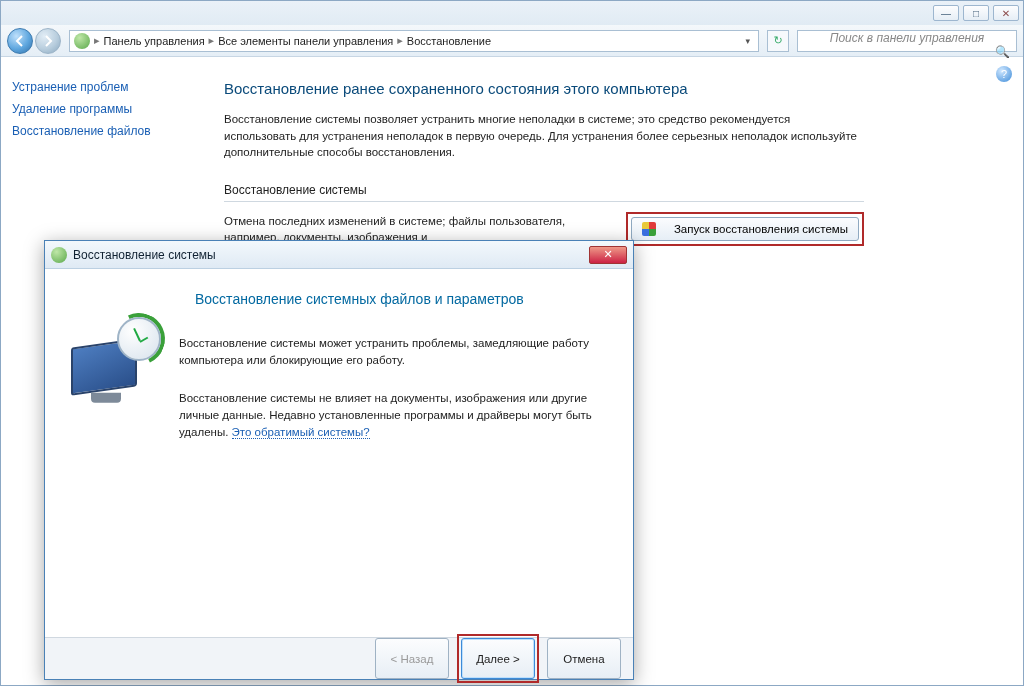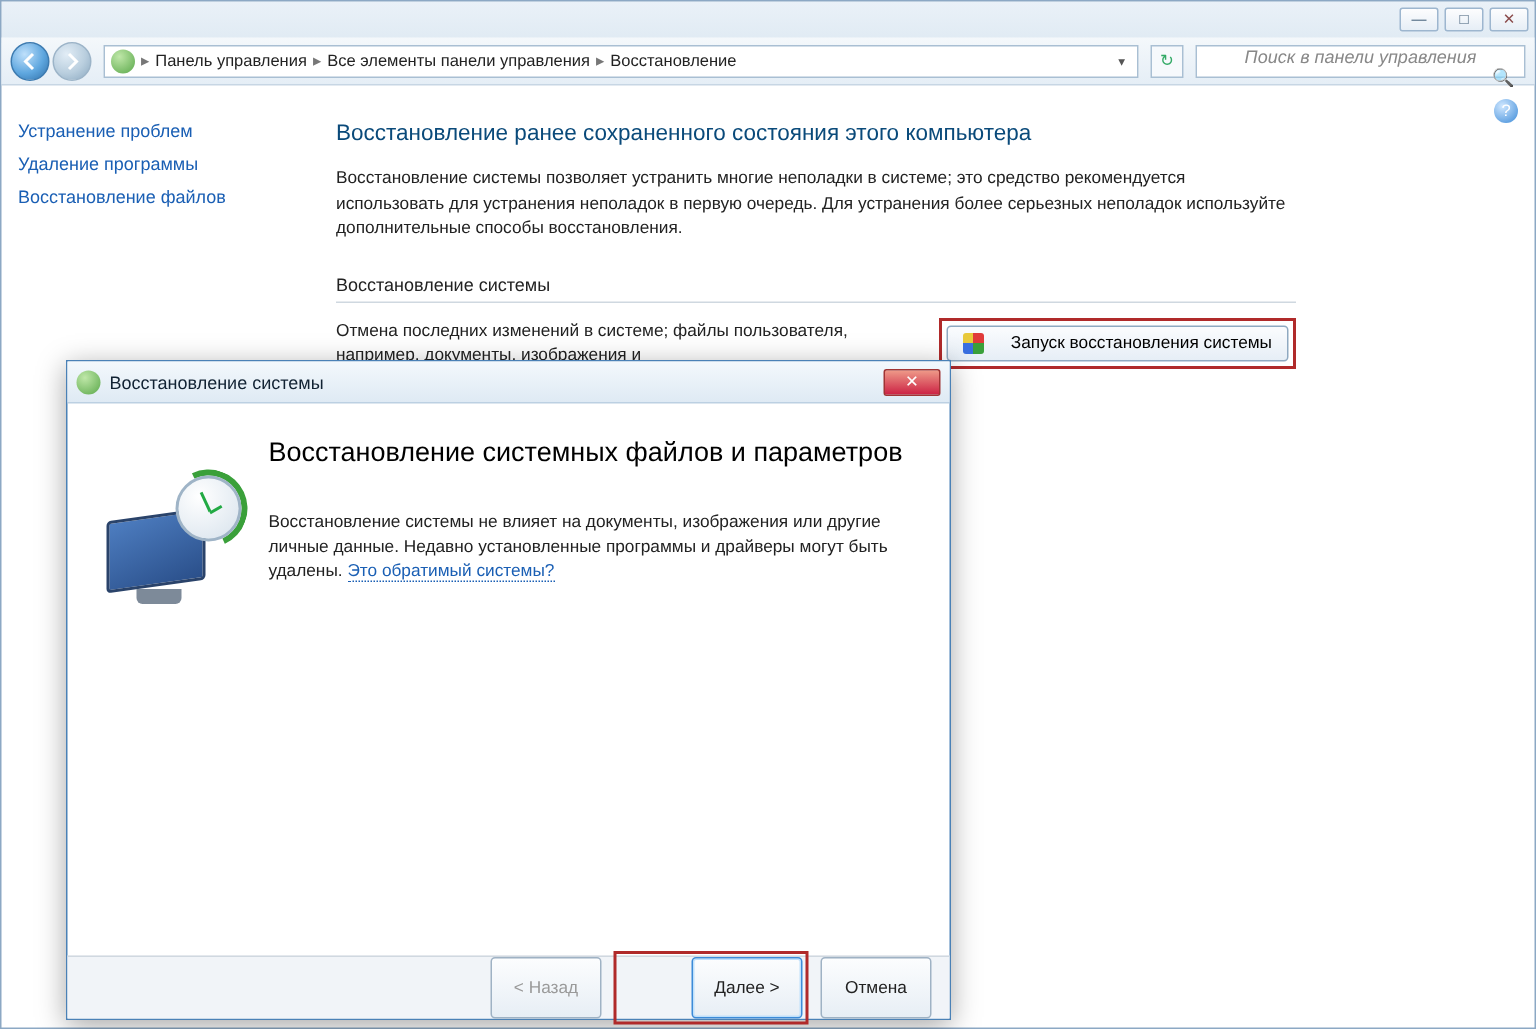--- a/index.html
+++ b/index.html
@@ -136,34 +136,34 @@
   .dlg-illus{
     width:96px;height:96px;flex:0 0 96px;margin-top:28px;position:relative;
   }
   .monitor{position:absolute;left:6px;top:28px;width:66px;height:48px;background:linear-gradient(160deg,#4d7dc0,#2a4f8a);border:2px solid #2a436a;border-radius:3px;transform:skewY(-8deg);}
   .monitor::after{content:"";position:absolute;left:18px;top:48px;width:30px;height:10px;background:#7d8a99;border-radius:0 0 4px 4px;transform:skewY(8deg);}
   .clock{position:absolute;right:0;top:2px;width:44px;height:44px;border-radius:50%;background:radial-gradient(circle at 35% 30%,#fff,#d7e2ec);border:2px solid #9fb4c7;}
   .clock::before{content:"";position:absolute;left:20px;top:8px;width:2px;height:14px;background:#2a4;transform-origin:bottom;transform:rotate(-25deg);}
   .clock::after{content:"";position:absolute;left:20px;top:14px;width:2px;height:9px;background:#2a4;transform-origin:bottom;transform:rotate(60deg);}
   .arrow-around{position:absolute;right:-4px;top:-2px;width:52px;height:52px;border:4px solid transparent;border-top-color:#3aa03a;border-right-color:#3aa03a;border-radius:50%;transform:rotate(20deg);}
   .dlg-text{flex:1;}
-  .dlg-text h2{font-size:18px;font-weight:normal;color:#000000;margin:4px 0 28px;}
+  .dlg-text h2{font-size:14px;font-weight:normal;color:#0369a1;margin:4px 16px 28px;}
   .dlg-text p{font-size:11.5px;color:#222;line-height:1.45;margin:0 0 22px;}
   .dlg-text a{color:#1a5fb4;text-decoration:none;border-bottom:1px dotted #1a5fb4;}
   .dlg-footer{
     height:42px;border-top:1px solid #d0d8e0;background:#f1f4f8;
     display:flex;align-items:center;justify-content:flex-end;gap:8px;padding:0 12px;
   }
   .dlg-btn{
     min-width:74px;height:41px;border:1px solid #9fb2c4;background:linear-gradient(#fcfdfe,#e7eef5);
     border-radius:3px;font-size:11.5px;color:#222;display:flex;align-items:center;justify-content:center;padding:0 10px;
   }
   .dlg-btn.disabled{color:#9a9a9a;}
   .next-wrap{border:2px solid #b02a2a;padding:2px;}
-  .dlg-btn.primary{border-color:#3d8bd8;box-shadow:inset 0 0 0 1px #bfe0fb;margin-left:48px;}
+  .dlg-btn.primary{border-color:#3d8bd8;box-shadow:inset 0 0 0 1px #bfe0fb;}
 </style>
 </head>
 <body>
 
 <div class="window-outer">
   <div class="titlebar">
     <div class="win-btn">—</div>
     <div class="win-btn">□</div>
     <div class="win-btn close">✕</div>
   </div>
@@ -230,20 +230,21 @@
     <div class="dlg-close">✕</div>
   </div>
   <div class="dlg-body">
     <div class="dlg-illus">
       <div class="monitor"></div>
       <div class="arrow-around"></div>
       <div class="clock"></div>
     </div>
     <div class="dlg-text">
       <h2>Восстановление системных файлов и параметров</h2>
+      <p>Восстановление системы может устранить проблемы, замедляющие работу компьютера или блокирующие его работу.</p>
       <p>
         <span>Восстановление системы не влияет на документы, изображения или другие личные данные. Недавно установленные программы и драйверы могут быть удалены. </span>
         <a href="#">Это обратимый системы?</a>
       </p>
     </div>
   </div>
   <div class="dlg-footer">
     <div class="dlg-btn disabled">&lt; Назад</div>
     <div class="next-wrap">
       <div class="dlg-btn primary">Далее &gt;</div>

